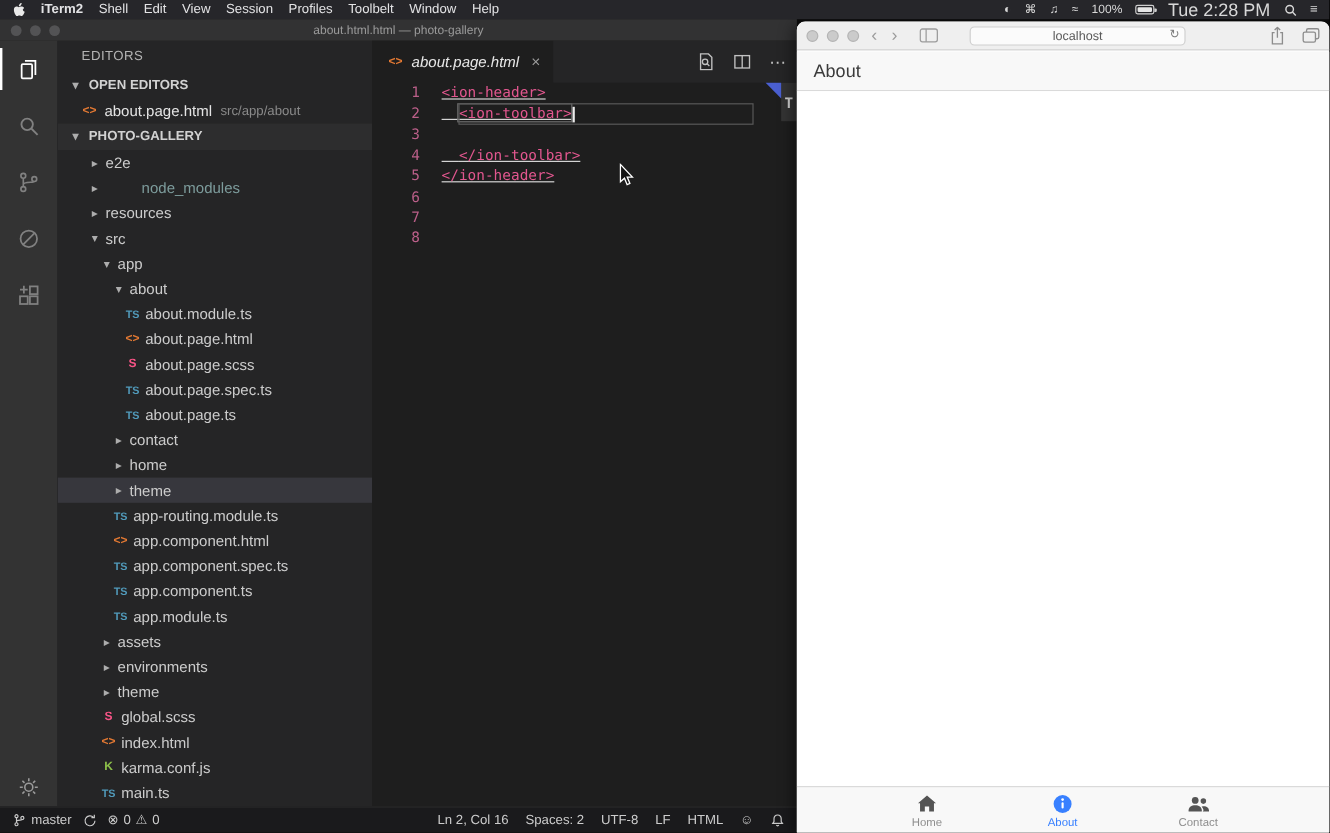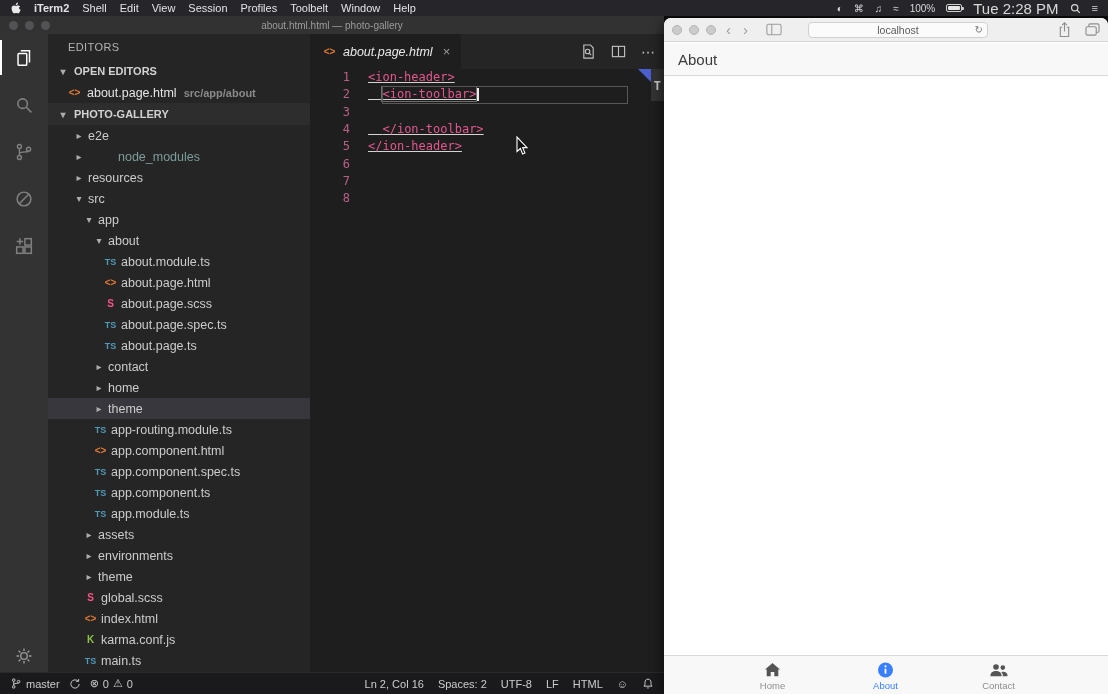--- a/index.html
+++ b/index.html
@@ -58,21 +58,21 @@
   }
   .explorer-title { height:26px; display:flex; align-items:center; padding-left:20px; font-size:11px; letter-spacing:.4px; color:#b4b4b4; }
   .section-head {
     height:22px; display:flex; align-items:center; gap:4px; padding-left:8px;
     font-size:11px; font-weight:bold; color:#d2d2d2; cursor:pointer;
   }
   .section-head.project { background:#2d2d2e; }
   .twisty { width:14px; text-align:center; color:#adadad; font-size:10px; flex:0 0 auto; }
   .oe-row { height:21px; display:flex; align-items:center; padding-left:18px; cursor:pointer; }
   .oe-name { color:#e4e4e4; margin-left:4px; }
-  .oe-path { color:#8a8a8a; font-size:11px; margin-left:7px;font-weight:bold; }
+  .oe-path { color:#8a8a8a; font-size:11px; margin-left:7px; }
   .fi { width:17px; flex:0 0 auto; text-align:center; font-size:9px; font-weight:bold; font-family:"Liberation Sans", sans-serif; }
   .fi-ts { color:#519aba; }
   .fi-html { color:#e37933; font-size:10px; }
   .fi-scss { color:#f55385; font-size:10px; }
   .fi-karma { color:#8dc149; font-size:10px; }
   .tree-row { height:21px; display:flex; align-items:center; cursor:pointer; white-space:nowrap; }
   .tree-row.selected { background:#37373d; }
   .tree-row.dim .tree-label { color:#7d9c9c;margin-left:32px; }
   .tree-label { margin-left:2px; color:#cccccc; }
 

